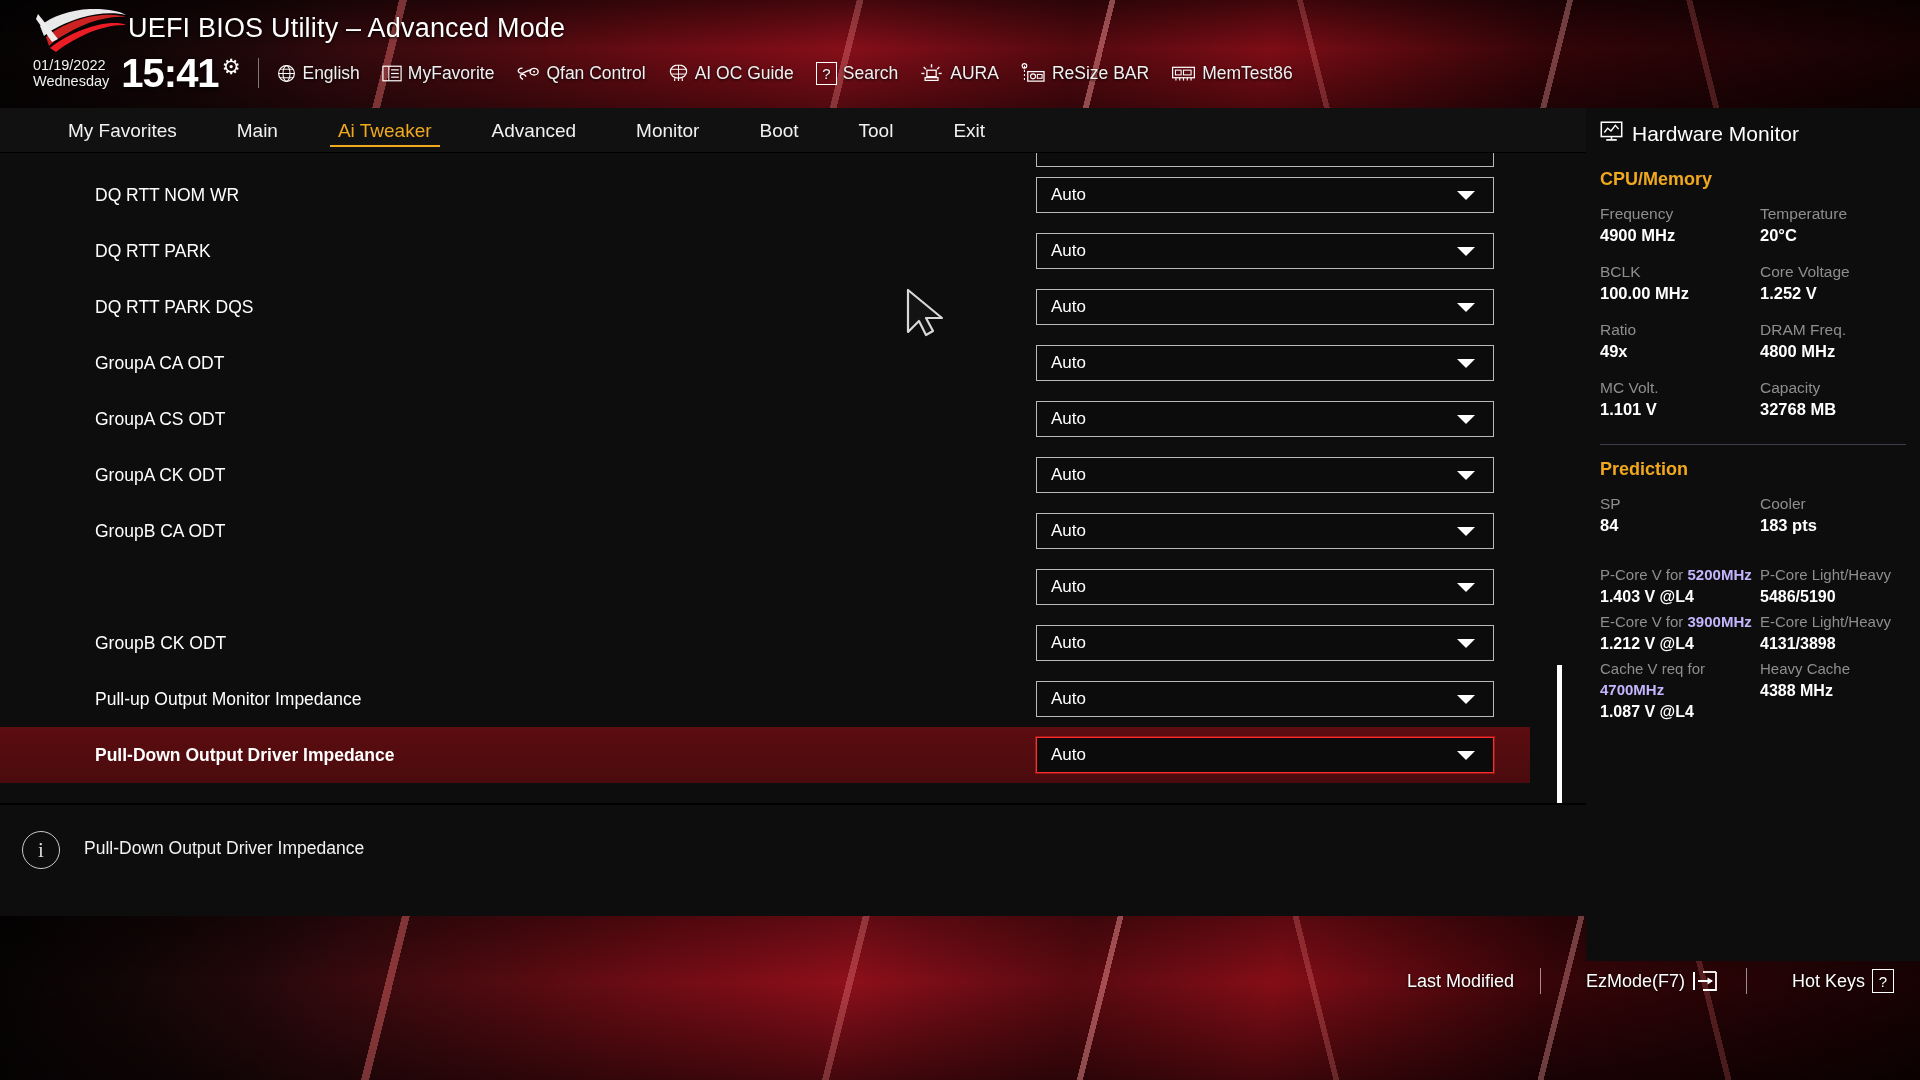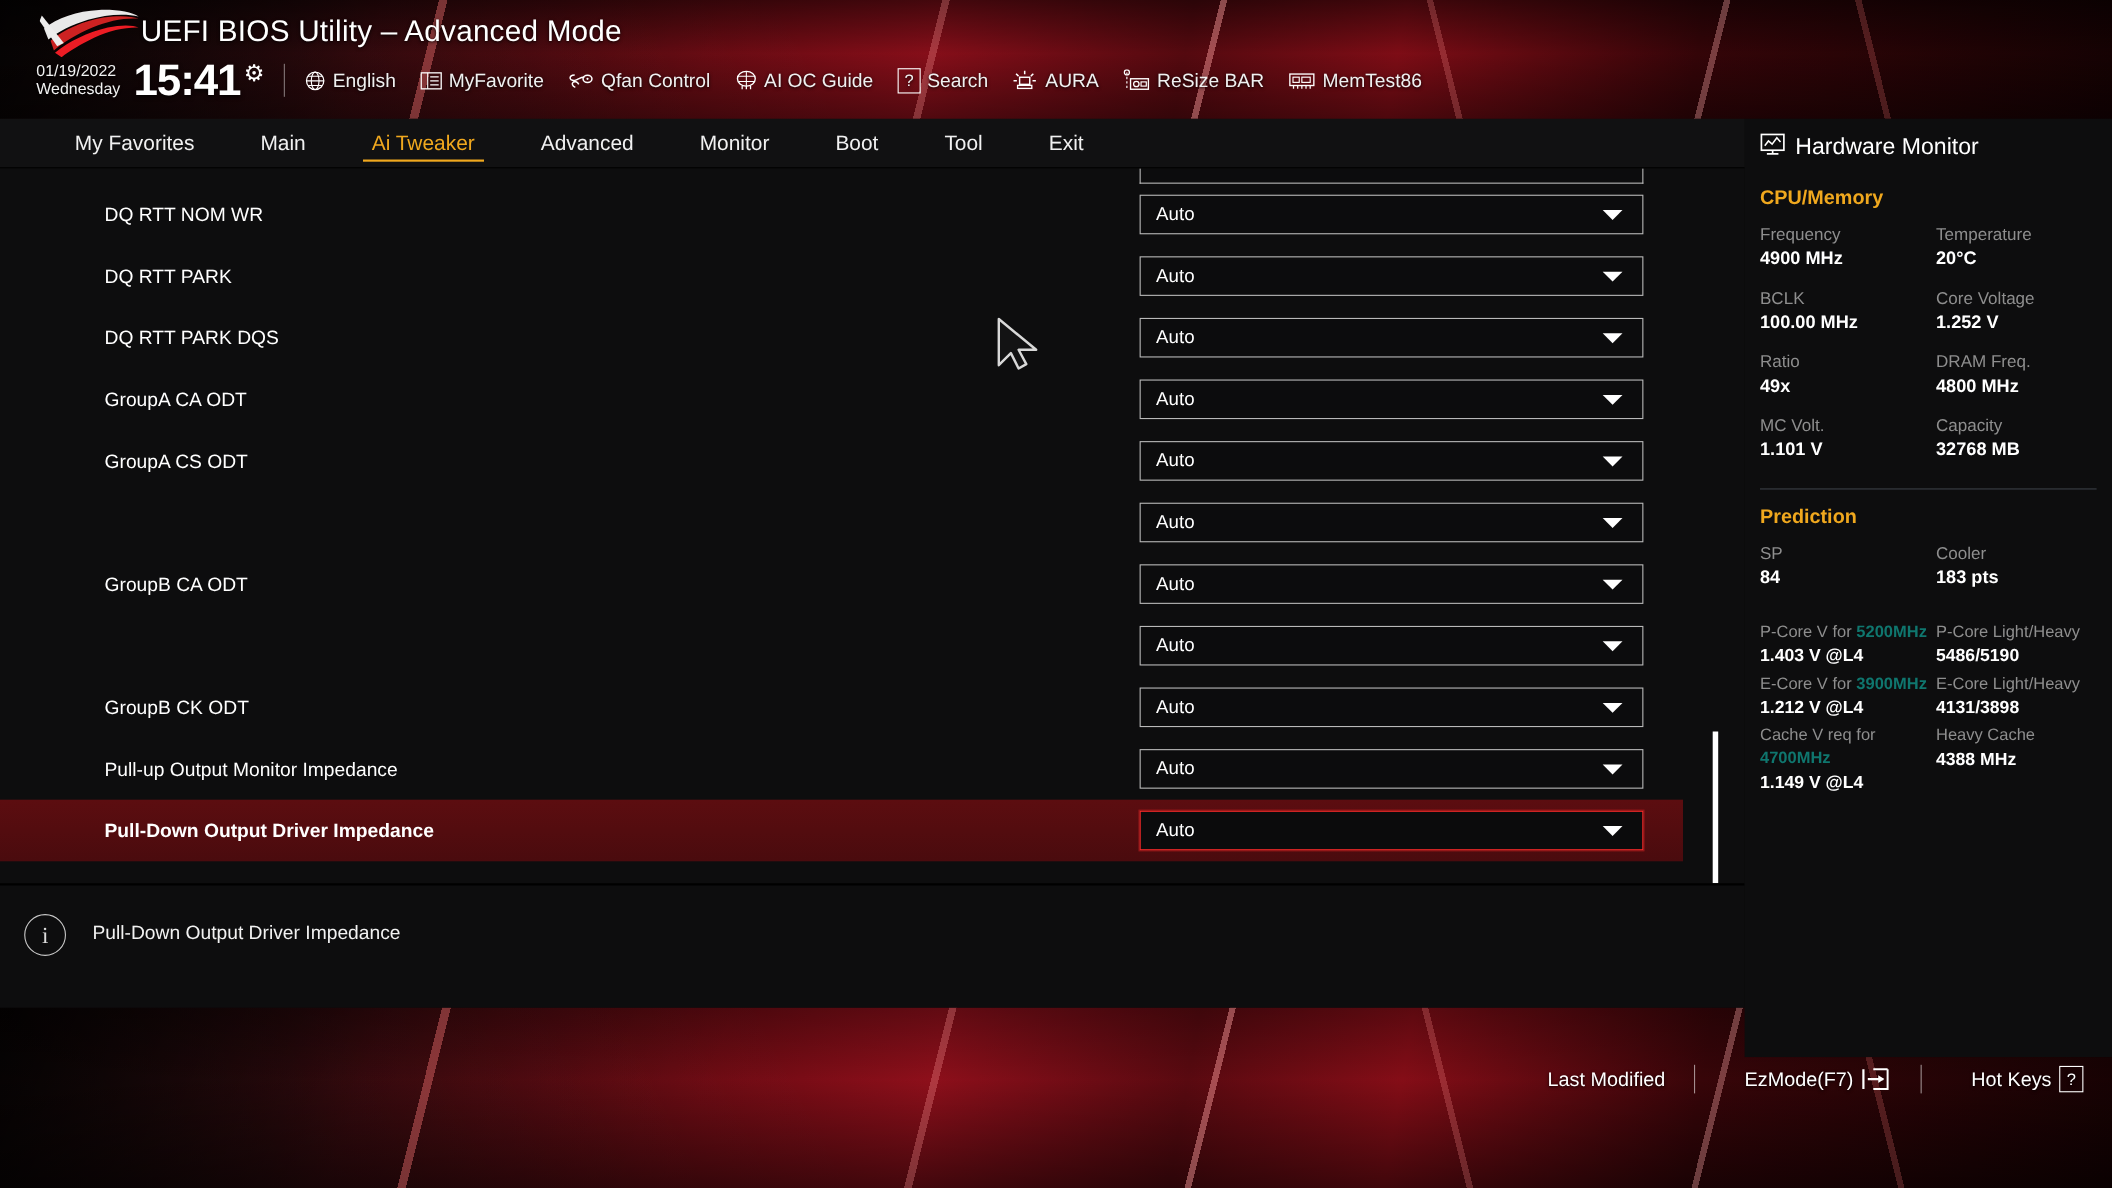--- a/index.html
+++ b/index.html
@@ -108,21 +108,21 @@
               font-size:21px; color:#ffffff; }
   .hw-section { font-size:18px; color:#f0a81e; font-weight:700; margin-top:14px; }
   .hw-grid { display:flex; flex-wrap:wrap; margin-top:14px; }
   .hw-cell { width:50%; margin-bottom:16px; }
   .hw-k { font-size:15.5px; color:#8e8e8e; line-height:20px; }
   .hw-v { font-size:16.5px; color:#ffffff; font-weight:700; line-height:22px; }
   .hw-hr { height:1px; background:#3a3f46; margin:8px 14px 0 0; }
   .pred-grid { display:flex; flex-wrap:wrap; margin-top:12px; }
   .pred-cell { width:50%; margin-bottom:3px; }
   .pk { font-size:15px; color:#8e8e8e; line-height:21px; }
-  .pk .hz { color:#0f766e; font-weight:700; }
+  .pk .hz { color:#c4b5fd; font-weight:700; }
   .pv { font-size:16px; color:#ffffff; font-weight:700; line-height:23px; }
 
   
   #bottombar { position:absolute; bottom:0; left:0; width:1920px; height:164px; z-index:6; }
   #bb-right { position:absolute; top:52px; right:26px; display:flex; align-items:center; }
   .bb-item { font-size:18px; color:#ffffff; text-shadow:0 1px 3px rgba(0,0,0,.95);
              display:flex; align-items:center; gap:7px; white-space:nowrap;padding-left:19px; }
   .bb-sep { width:1px; height:26px; background:rgba(255,255,255,.55); margin:0 26px; }
   #version { position:absolute; bottom:14px; left:0; width:1920px; text-align:center;
              font-size:18px; color:#ffffff; text-shadow:0 1px 4px rgba(0,0,0,.95); }
@@ -323,20 +323,21 @@
           </div>
         </div>
         <div class="row" style="top: 238px;">
           <div class="label">GroupA CS ODT</div>
           <div class="combo">
             <span class="val">Auto</span>
             <span class="caret"></span>
           </div>
         </div>
         <div class="row" style="top: 294px;">
+          <div class="label">GroupA CK ODT</div>
           <div class="combo">
             <span class="val">Auto</span>
             <span class="caret"></span>
           </div>
         </div>
         <div class="row" style="top: 350px;">
           <div class="label">GroupB CA ODT</div>
           <div class="combo">
             <span class="val">Auto</span>
             <span class="caret"></span>
@@ -450,21 +451,21 @@
         <div class="pred-cell">
           <div class="pk">E-Core V for <span class="hz">3900MHz</span></div>
           <div class="pv">1.212 V @L4</div>
         </div>
         <div class="pred-cell">
           <div class="pk">E-Core Light/Heavy</div>
           <div class="pv">4131/3898</div>
         </div>
         <div class="pred-cell">
           <div class="pk">Cache V req for <span class="hz">4700MHz</span></div>
-          <div class="pv">1.149 V @L4</div>
+          <div class="pv">1.087 V @L4</div>
         </div>
         <div class="pred-cell">
           <div class="pk">Heavy Cache</div>
           <div class="pv">4388 MHz</div>
         </div>
       </div>
 </div>
 
 <div id="bottombar">
   <div id="bb-right">

